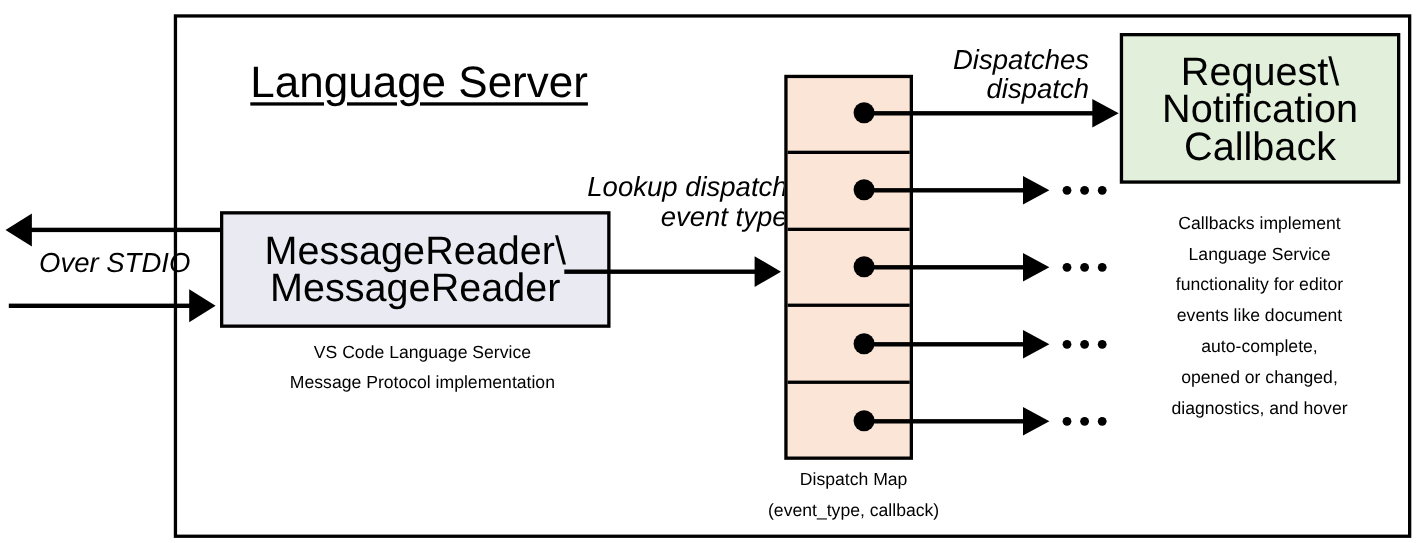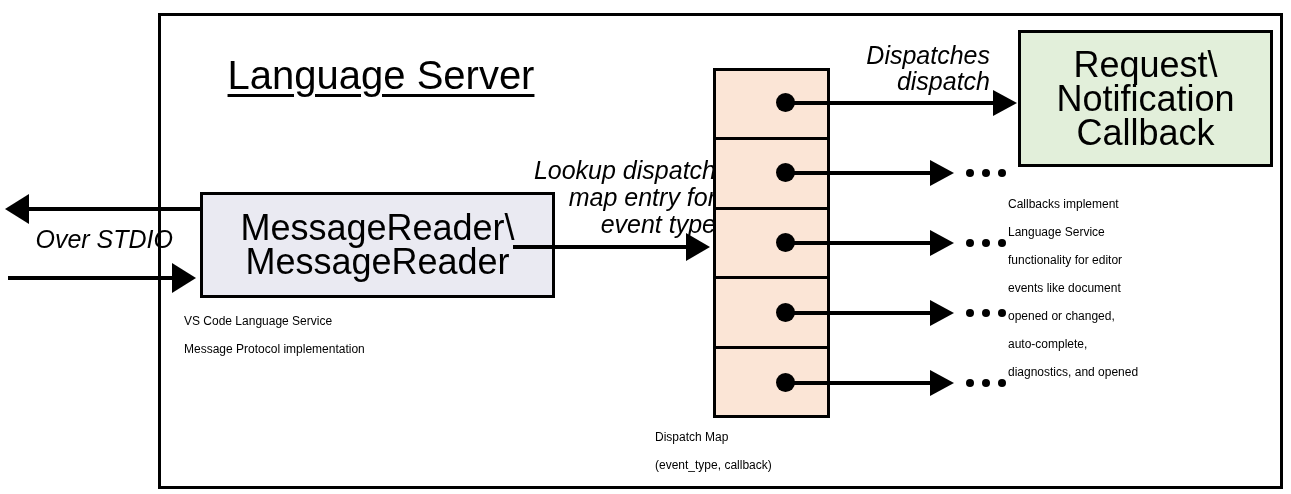--- a/index.html
+++ b/index.html
@@ -14,21 +14,21 @@
            text-decoration-thickness:3px; text-underline-offset:5px; }
 
   
   .node { position:absolute; border:3px solid #000; display:flex; flex-direction:column;
           align-items:center; justify-content:center; text-align:center; }
   .node .ln { font-size:36px; line-height:34px; }
 
   .msg-box { left:200px; top:192px; width:355px; height:106px; }
   .cb-box  { left:1018px; top:30px; width:255px; height:137px; }
 
-  .caption { position:absolute; text-align:left; font-size:12px; line-height:28px; }
+  .caption { position:absolute; text-align:center; font-size:16px; line-height:28px; }
   .msg-caption { left:184px; top:307px; width:400px; }
   .map-caption { left:655px; top:423px; width:242px; }
   .note { left:1008px; top:190px; width:274px; }
 
   .ital { position:absolute; text-align:right; font-style:italic; font-size:25px; line-height:27px; }
   .jsonrpc-label    { left:13px;  top:226px; width:160px; line-height:26px; }
   .lookup-label     { left:496px; top:157px; width:220px; }
   .dispatch-label   { left:800px; top:42px;  width:190px; line-height:26px; }
 
   
@@ -76,21 +76,20 @@
   </div>
   <div class="caption msg-caption">
     <div>VS Code Language Service</div>
     <div>Message Protocol implementation</div>
   </div>
 
   <div class="shaft" style="left:513px; top:245px; width:175px;"></div>
   <div class="head head-right" style="left:686px; top:233px;"></div>
   <div class="ital lookup-label">
     <div>Lookup dispatch</div>
-    <div>map entry for</div>
     <div>event type</div>
   </div>
 
   <div class="dispatch-map" style="background: rgb(251, 229, 214);">
     <div class="dispatch-cell"></div>
     <div class="dispatch-cell"></div>
     <div class="dispatch-cell"></div>
     <div class="dispatch-cell"></div>
     <div class="dispatch-cell"></div>
   </div>
@@ -154,18 +153,18 @@
     <div class="ln">Request\</div>
     <div class="ln">Notification</div>
     <div class="ln">Callback</div>
   </div>
 
   <div class="caption note">
     <div>Callbacks implement</div>
     <div>Language Service</div>
     <div>functionality for editor</div>
     <div>events like document</div>
+    <div>auto-complete,</div>
     <div>opened or changed,</div>
-    <div>auto-complete,</div>
-    <div>diagnostics, and opened</div>
+    <div>diagnostics, and hover</div>
   </div>
 
 </div>
 
 </body></html>

